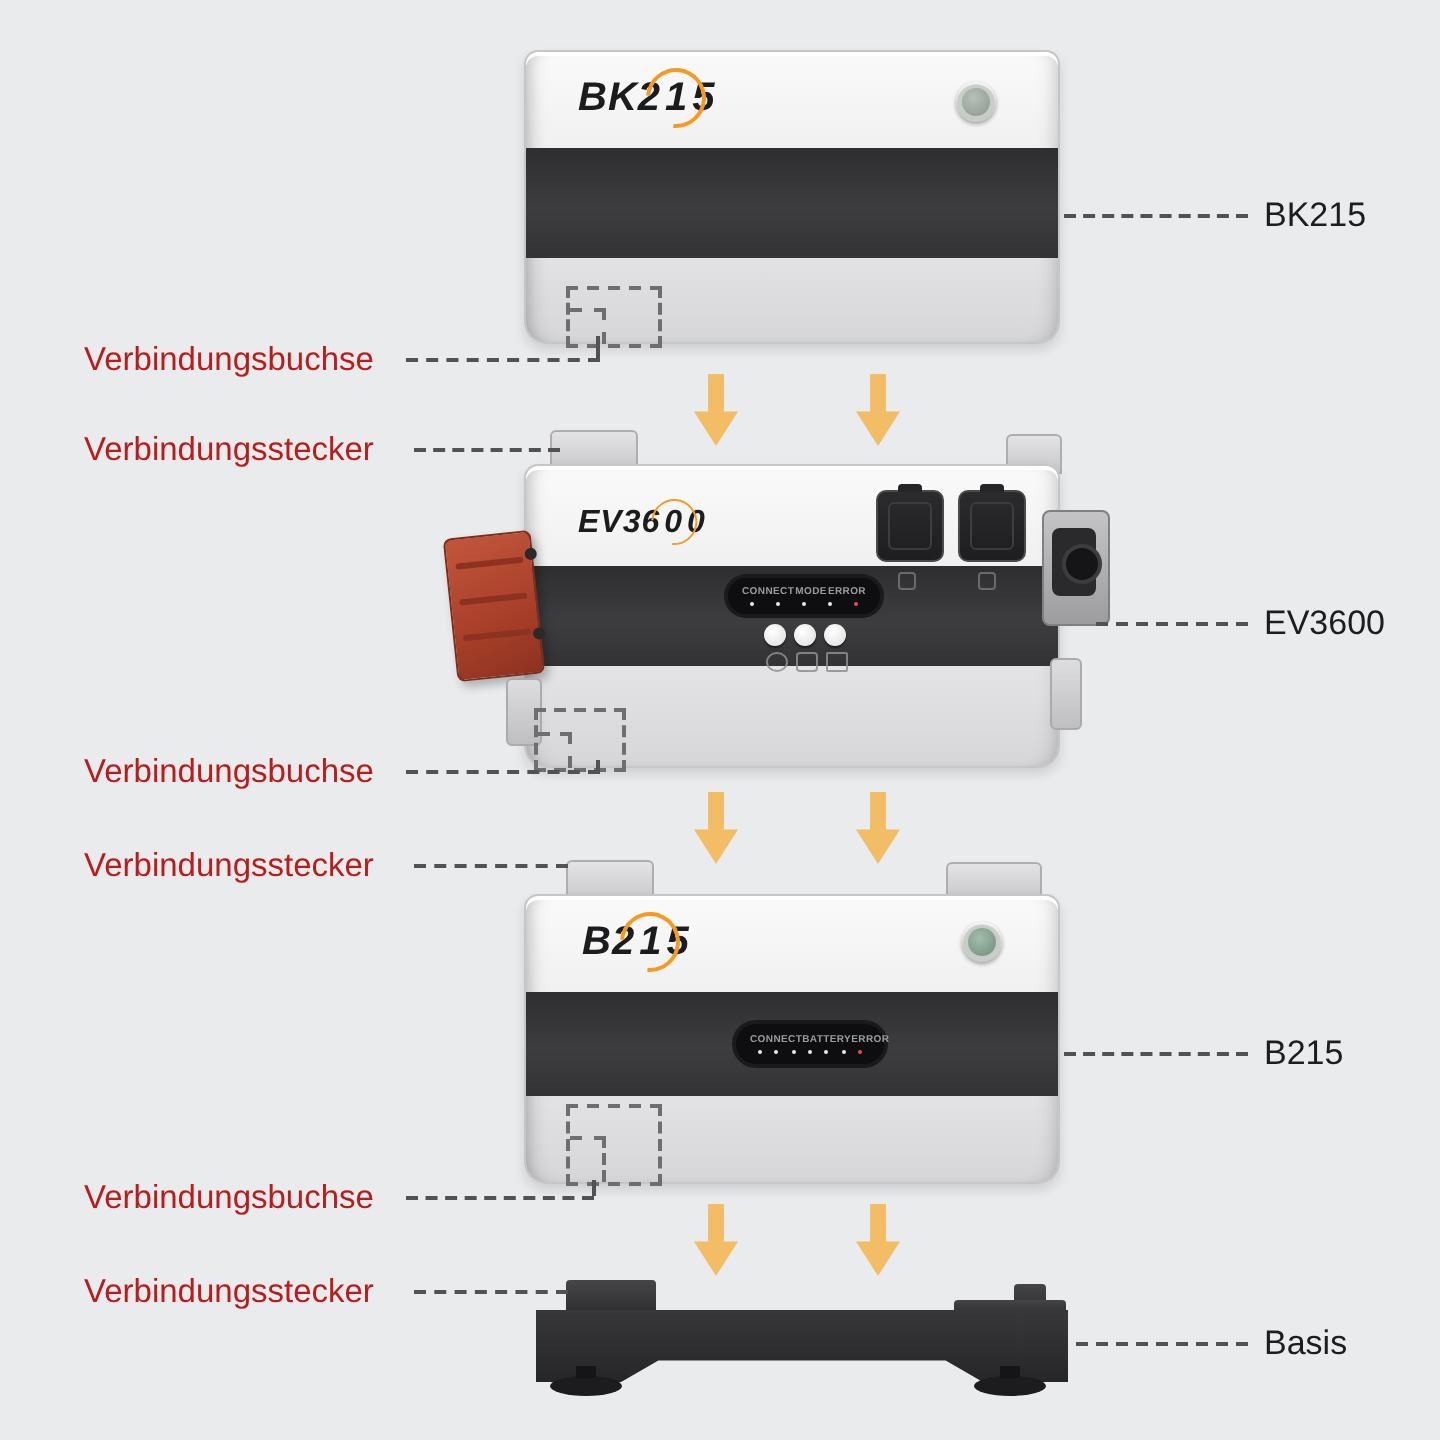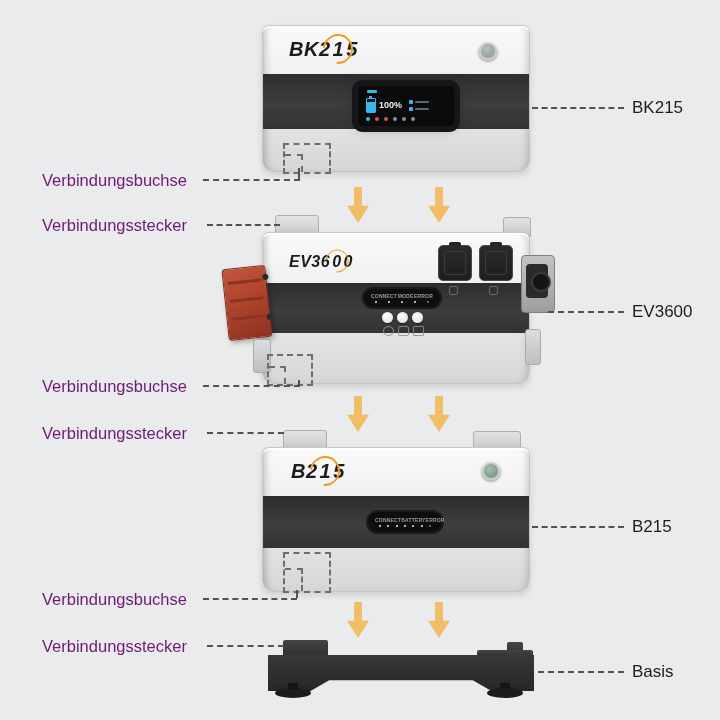--- a/index.html
+++ b/index.html
@@ -66,21 +66,21 @@
   .dash-rect{position:absolute;border:2px dashed #6e6e70;}
   .dash-rect i{position:absolute;left:0;bottom:0;width:36%;height:58%;border-top:2px dashed #6e6e70;border-right:2px dashed #6e6e70;}
 
   
   .arrow{position:absolute;width:22px;height:36px;background:#f2bd65;
          clip-path:polygon(32% 0%,68% 0%,68% 52%,100% 52%,50% 100%,0% 52%,32% 52%);}
 
   
   .dash-h{position:absolute;height:0;border-top:2px dashed #525254;}
   .dash-v{position:absolute;width:0;border-left:2px dashed #525254;}
-  .lbl{position:absolute;color:#701a75;font-size:16.5px;font-weight:500;white-space:nowrap;}
+  .lbl{position:absolute;color:#b91c1c;font-size:16.5px;font-weight:500;white-space:nowrap;}
   .lbl-r{position:absolute;color:#1d1d1f;font-size:17px;font-weight:500;white-space:nowrap;}
 
   
   .base-body{position:absolute;background:linear-gradient(180deg,#38383a,#262628);
         clip-path:polygon(0 0,100% 0,100% 100%,84% 100%,77% 70%,23% 70%,16% 100%,0 100%);}
   .base-block{position:absolute;background:linear-gradient(180deg,#454547,#2e2e30);border-radius:2px;}
   .foot{position:absolute;width:36px;height:10px;background:#1c1c1e;border-radius:50%;}
   .foot::before{content:"";position:absolute;left:50%;top:-5px;transform:translateX(-50%);width:10px;height:6px;background:#151517;}
 </style>
 </head>
@@ -93,45 +93,20 @@
   <div class="plug-tab" style="left:283px;top:430px;width:42px;height:20px;"></div>
   <div class="plug-tab" style="left:473px;top:431px;width:46px;height:18px;"></div>
 
   <div class="unit" style="left:262px;top:25px;width:266px;height:145px;">
     <div class="band" style="top:48px;height:55px;"></div>
     <div class="logo" style="left:26px;top:12px;font-size:20px;">
       <span>BK2</span><span class="circled"><span>1</span></span><span>5</span>
     </div>
     <div class="roundbtn btn-gray" style="left:215px;top:15px;"></div>
 
-    <div class="display" style="left:95px;top:60px;width:96px;height:40px;">
-      <div class="disp-topbar"></div>
-      <div class="disp-main">
-        <div class="batt"></div>
-        <div class="soc">100%</div>
-        <div class="stats">
-          <div class="stat">
-              <i></i>
-              <span class="ln"></span>
-            </div>
-          <div class="stat">
-              <i></i>
-              <span class="ln"></span>
-            </div>
-        </div>
-      </div>
-      <div class="disp-dots">
-        <span class="ddot" style="background:#39b7e8;"></span>
-        <span class="ddot" style="background:#e0524d;"></span>
-        <span class="ddot" style="background:#e0524d;"></span>
-        <span class="ddot" style="background:#8e8e90;"></span>
-        <span class="ddot" style="background:#8e8e90;"></span>
-        <span class="ddot" style="background:#8e8e90;"></span>
-      </div>
-    </div>
   </div>
 
   <div class="unit" style="left:262px;top:232px;width:266px;height:150px;">
     <div class="band" style="top:50px;height:50px;"></div>
     <div class="logo" style="left:26px;top:20px;font-size:16px;">
       <span>EV36</span><span class="circled"><span>0</span></span><span>0</span>
     </div>
 
     <div class="socket" style="left:175px;top:12px;"></div>
     <div class="socket" style="left:216px;top:12px;"></div>

